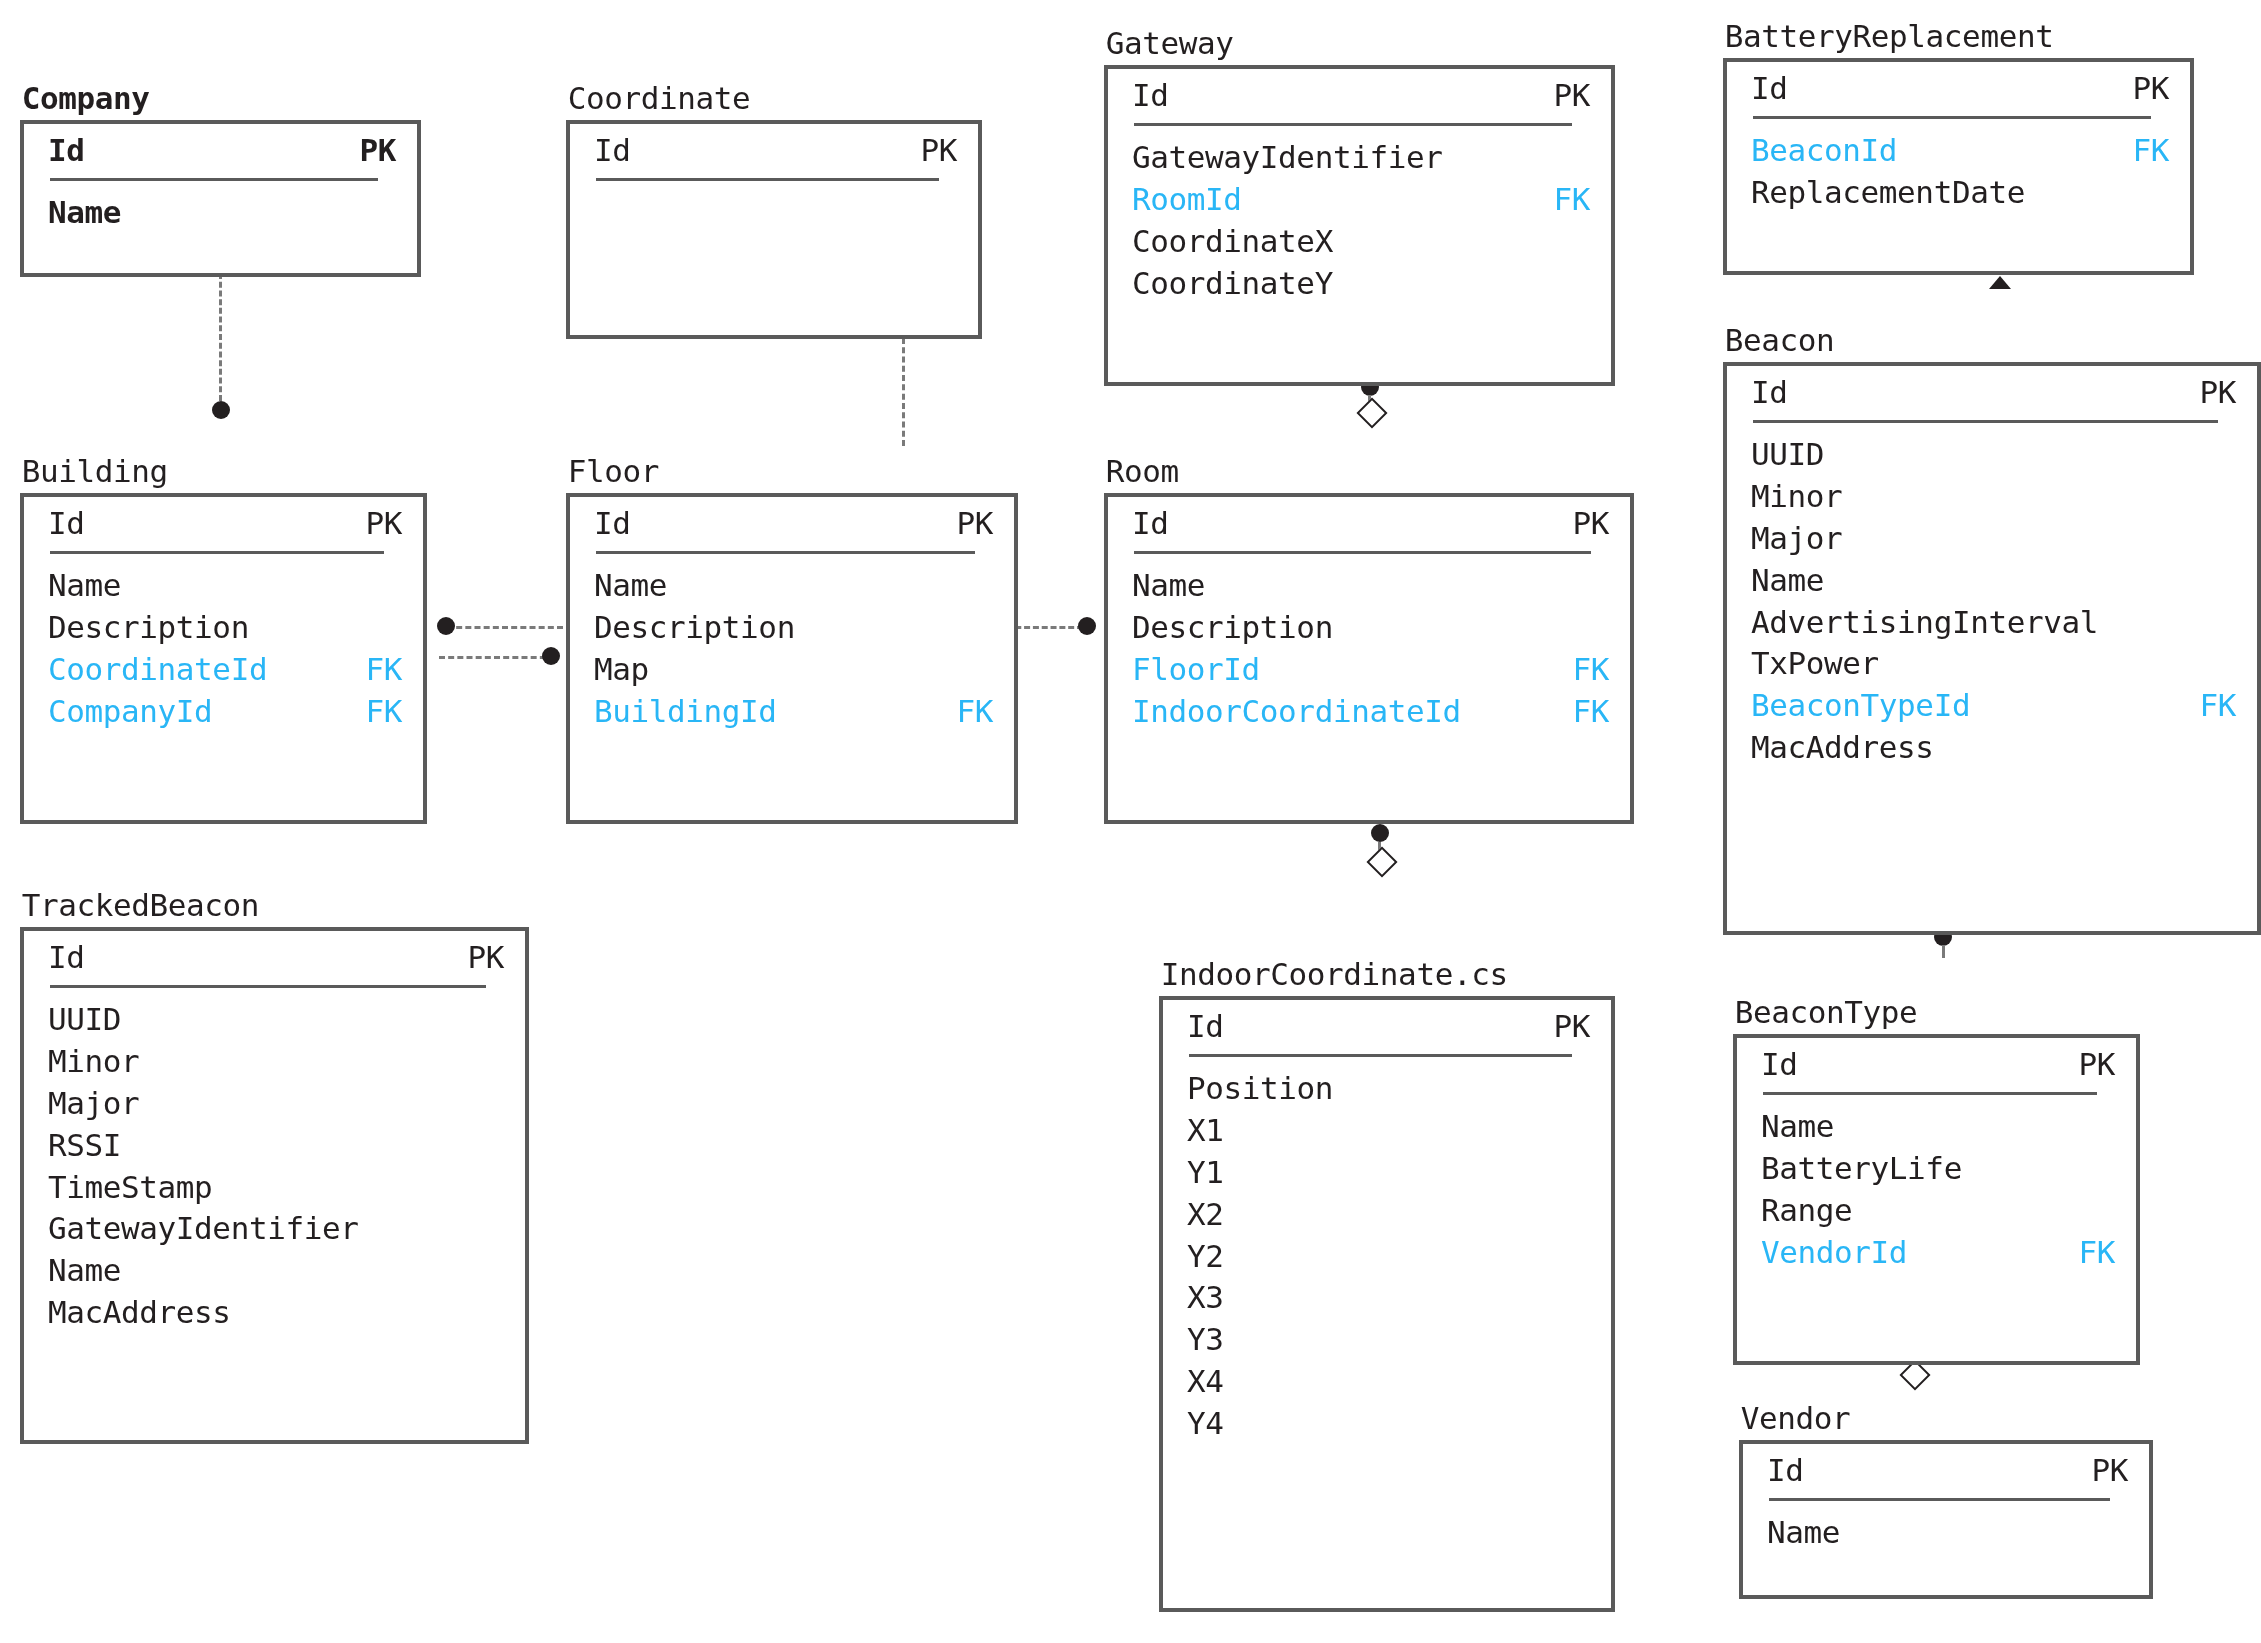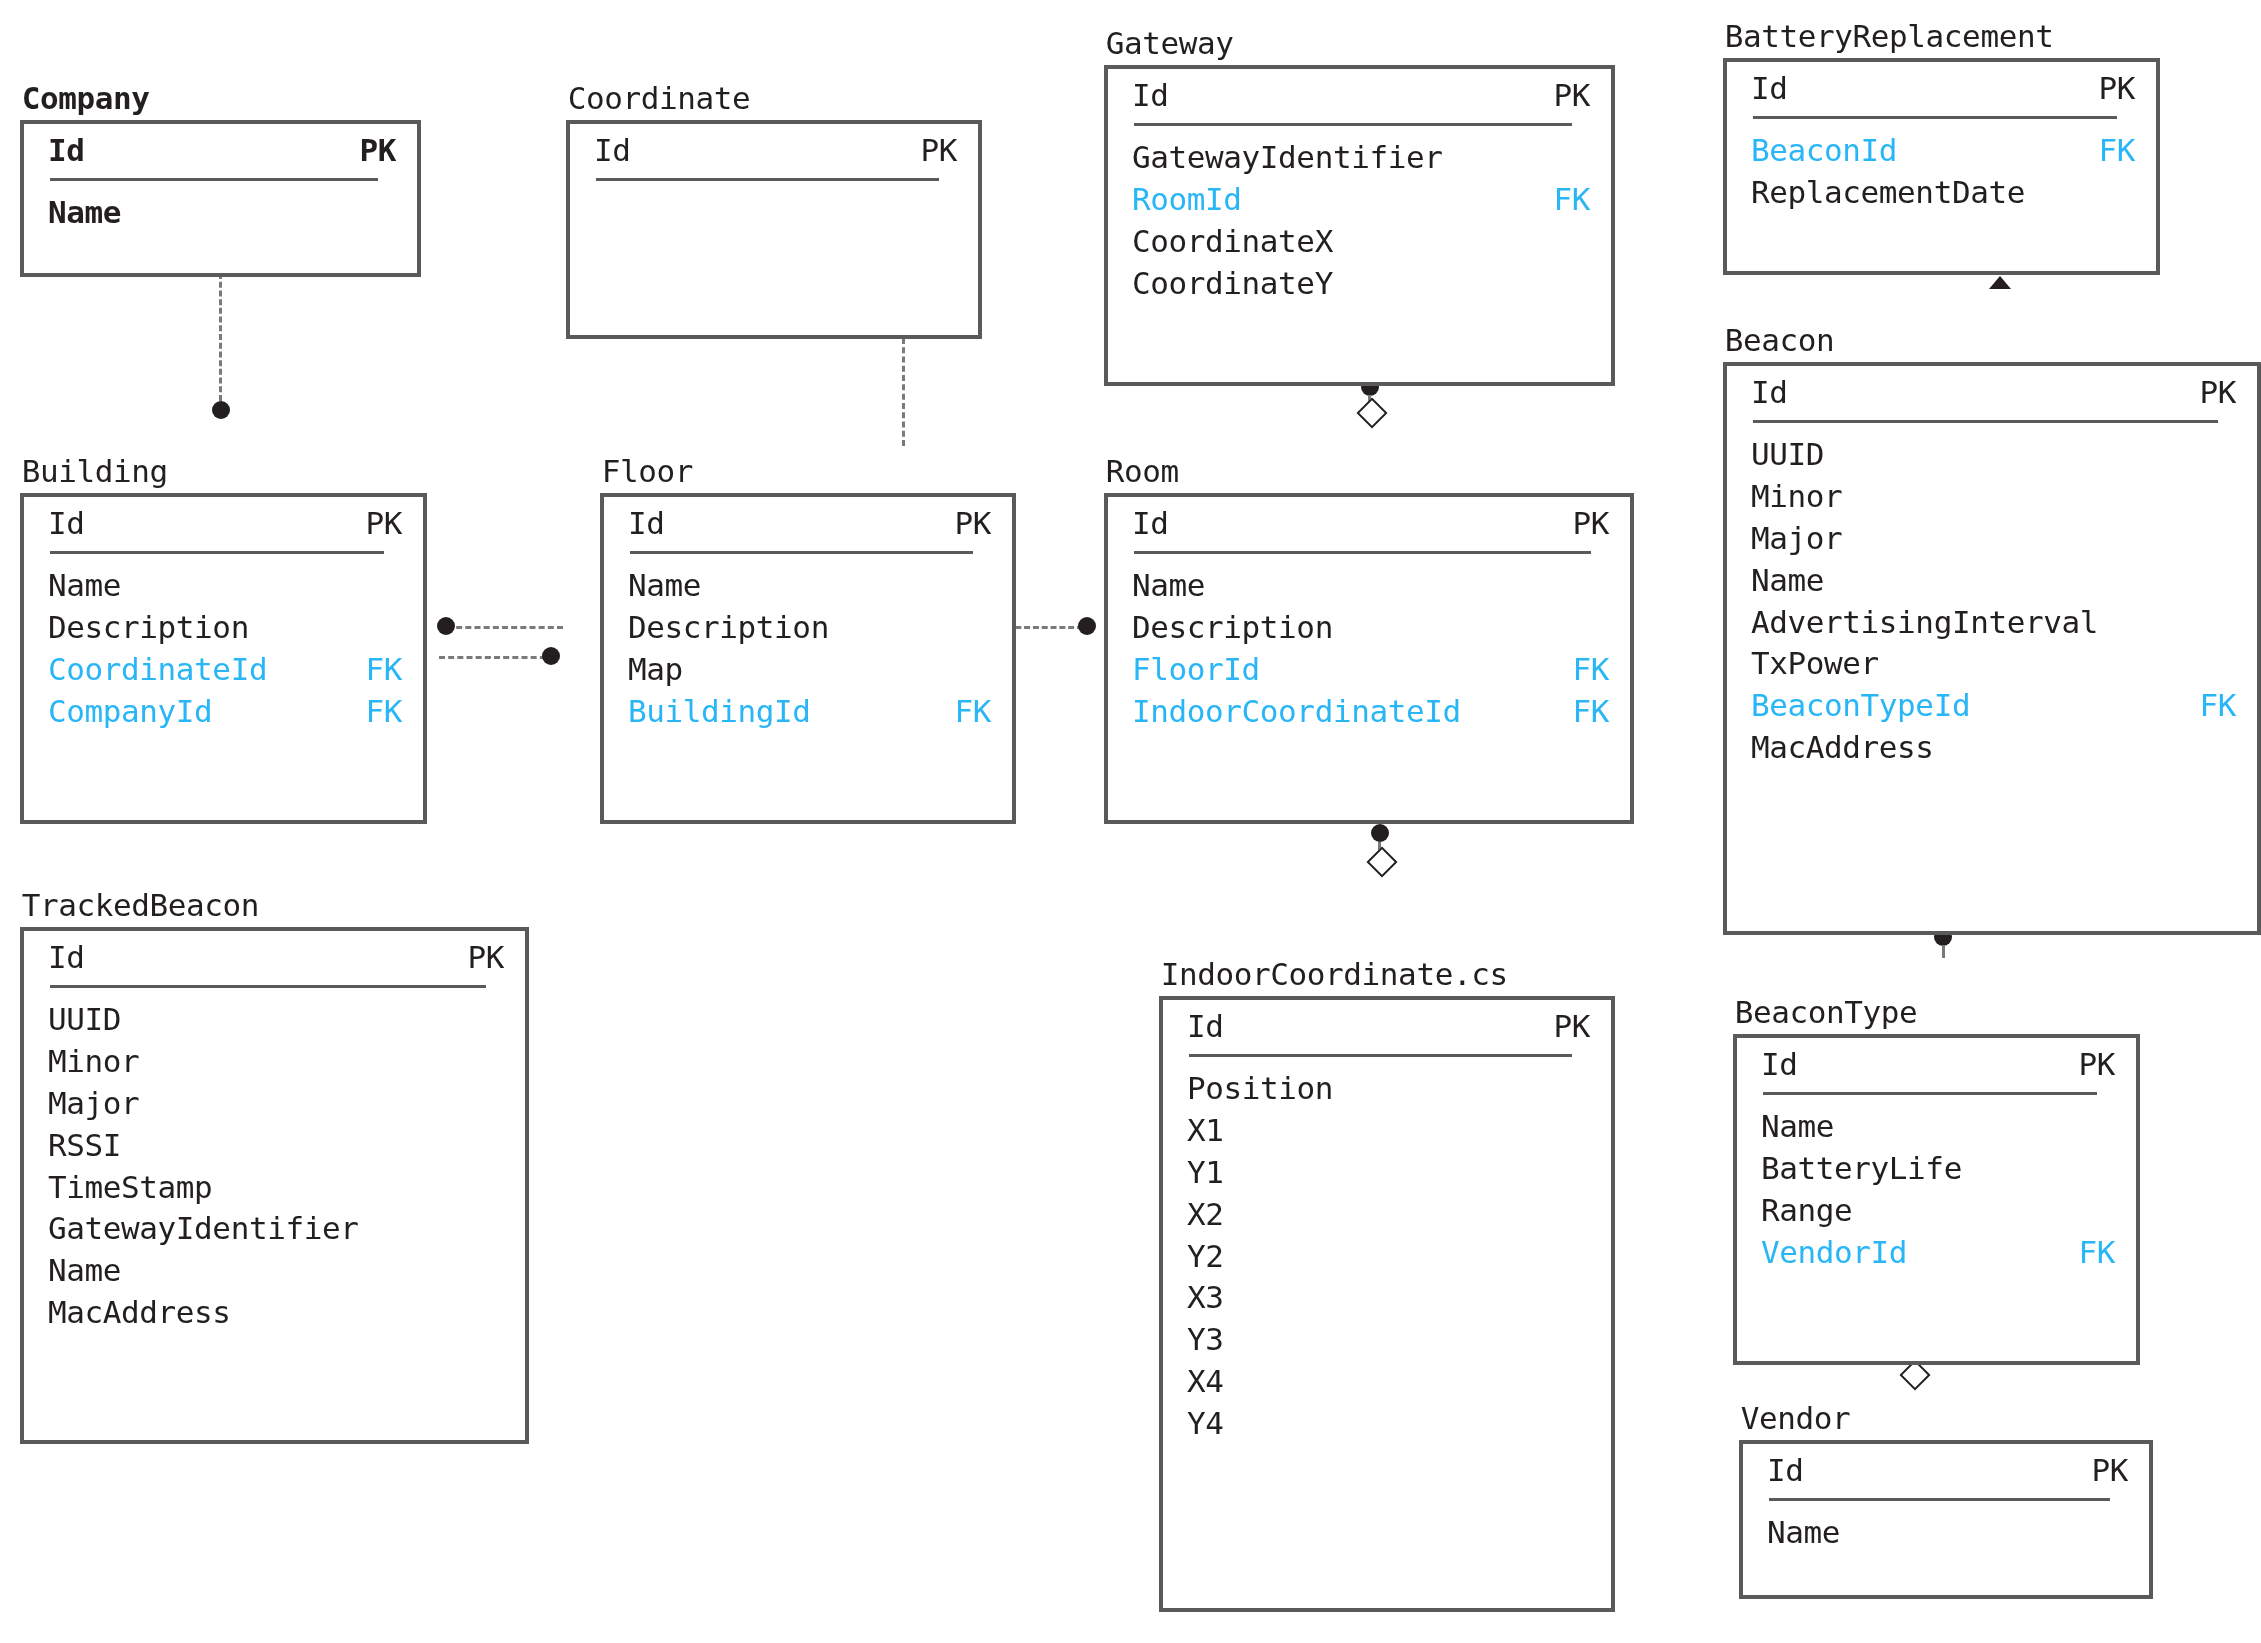--- a/index.html
+++ b/index.html
@@ -176,21 +176,21 @@
           <span class="key"></span>
         </div>
         <div class="row">
           <span>CoordinateY</span>
           <span class="key"></span>
         </div>
       </div>
     </div>
   </div>
 
-  <div class="entity" style="left:1723px;top:58px;width:437px;height:217px;">
+  <div class="entity" style="left:1723px;top:58px;width:437px;height:217px;padding-left:34px;">
     <div class="entity-title">BatteryReplacement</div>
     <div class="entity-box"></div>
     <div class="entity-inner">
       <div class="row">
         <span>Id</span>
         <span class="key">PK</span>
       </div>
       <div class="pk-divider"></div>
       <div class="attrs">
         <div class="row fk">
@@ -228,21 +228,21 @@
           <span class="key">FK</span>
         </div>
         <div class="row fk">
           <span>CompanyId</span>
           <span class="key">FK</span>
         </div>
       </div>
     </div>
   </div>
 
-  <div class="entity" style="left:600px;top:493px;width:416px;height:331px;">
+  <div class="entity" style="left:566px;top:493px;width:452px;height:331px;">
     <div class="entity-title">Floor</div>
     <div class="entity-box"></div>
     <div class="entity-inner">
       <div class="row">
         <span>Id</span>
         <span class="key">PK</span>
       </div>
       <div class="pk-divider"></div>
       <div class="attrs">
         <div class="row">

